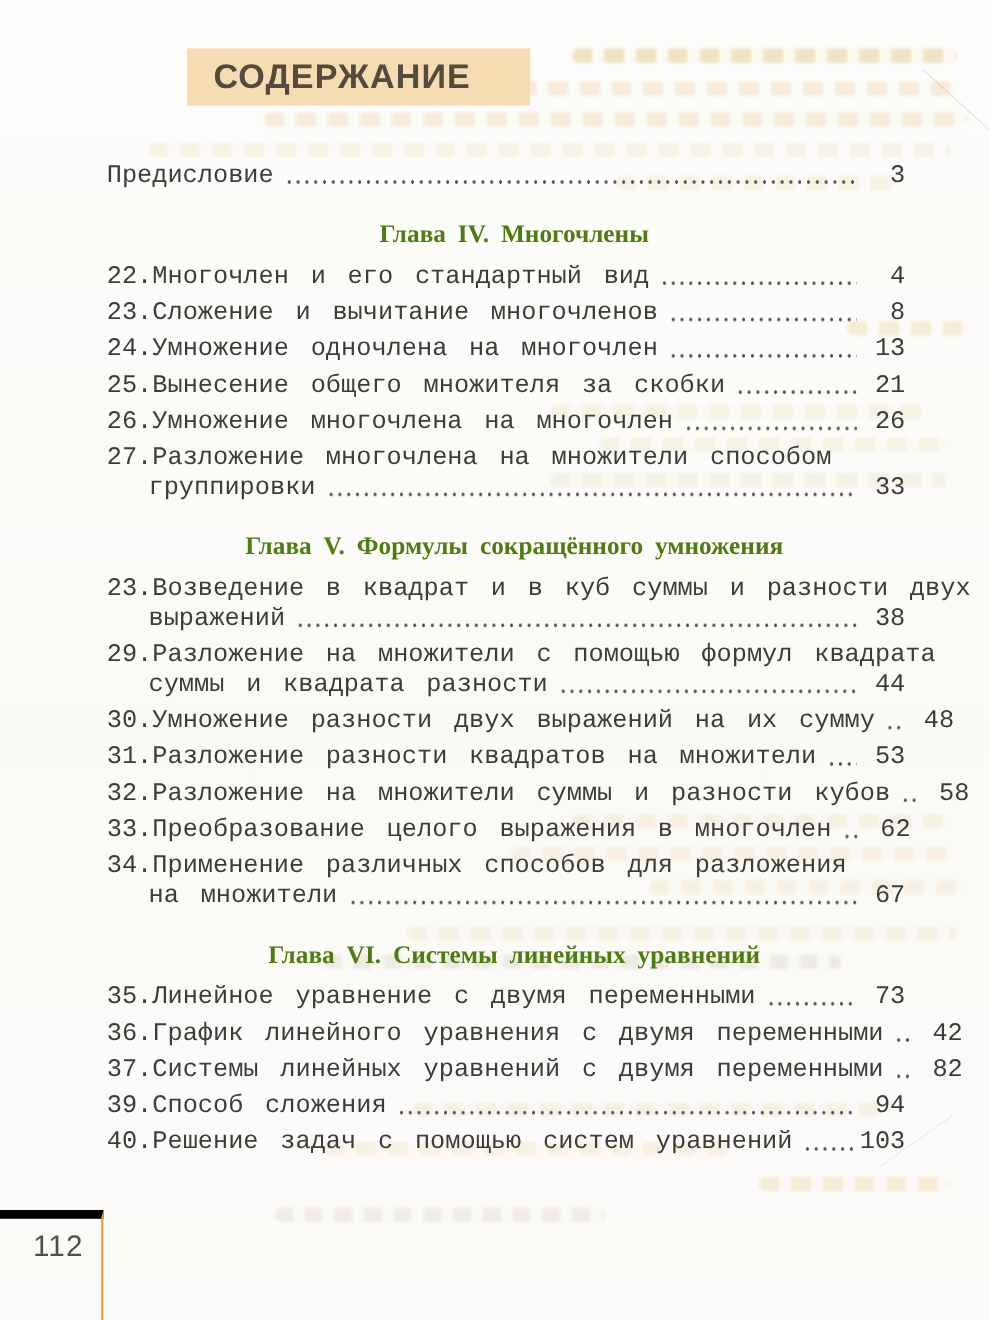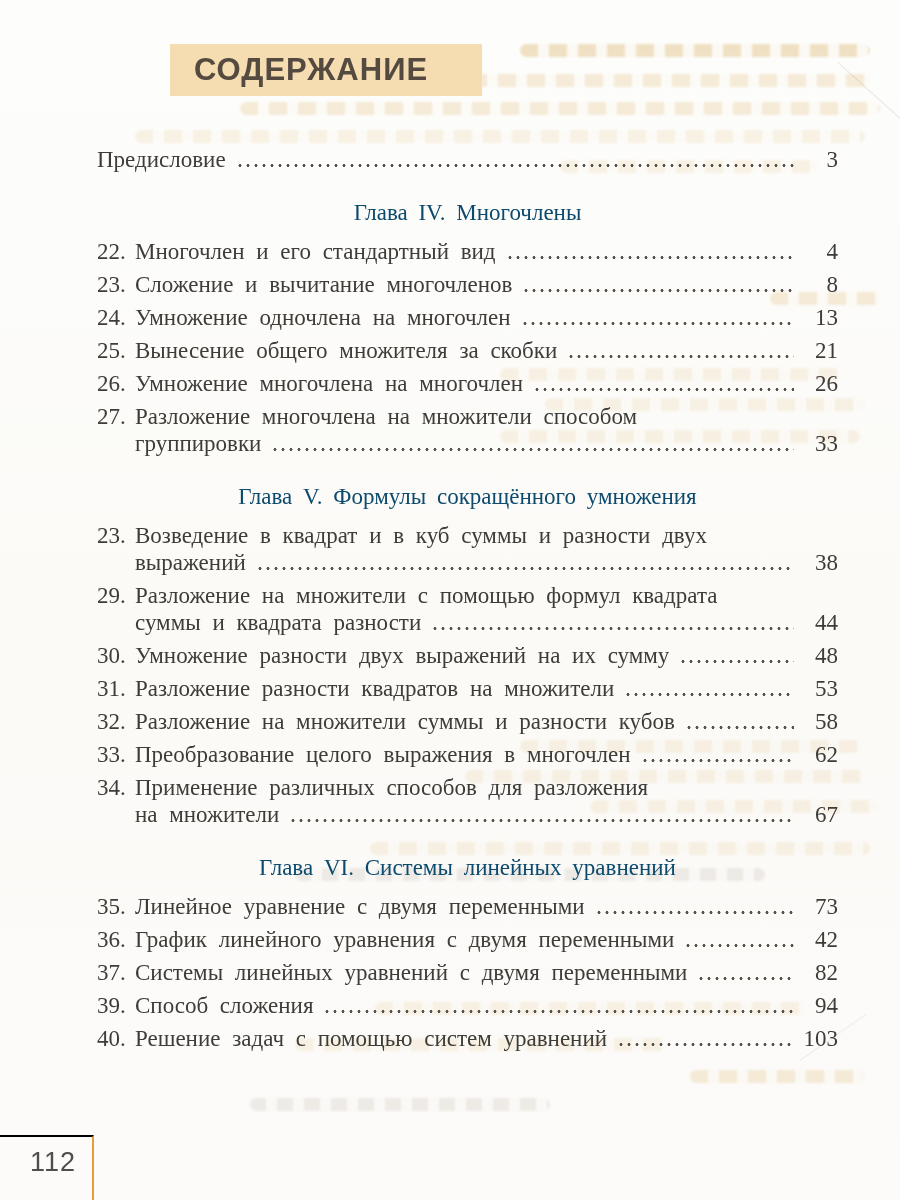--- a/index.html
+++ b/index.html
@@ -37,40 +37,40 @@
   }
   .title-text{
     display:block;line-height:52px;padding-left:24px;
     font-family:"Liberation Sans","DejaVu Sans",sans-serif;
     font-weight:bold;font-size:31px;letter-spacing:1px;color:#544a40;
   }
 
   
   .toc{position:absolute;left:97px;top:146px;width:741px;font-size:23px;line-height:27px;}
   .toc-heading{
-    text-align:center;font-weight:normal;color:#0c4a6e;
+    text-align:center;font-weight:bold;color:#4d7c0f;
     margin:26px 0 12px 0;word-spacing:0.22em;
   }
-  .toc-item{margin:0 0 6px 0;}
+  .toc-item{margin:0 15px 6px 0;font-family:Liberation Mono, monospace;}
   .toc-line{display:flex;align-items:baseline;}
   .toc-line.indent{padding-left:38px;}
   .num{flex:0 0 38px;}
   .txt{white-space:nowrap;word-spacing:0.26em;}
   .dots{
     flex:1 1 auto;min-width:18px;height:5px;align-self:flex-end;
     margin:0 4px 5px 10px;
     background-image:radial-gradient(circle,#57534d 1.3px,rgba(0,0,0,0) 1.7px);
     background-size:8px 5px;background-repeat:repeat-x;background-position:0 100%;
   }
   .pg{flex:0 0 auto;min-width:40px;text-align:right;}
 
   
   .footer-tab{
-    position:absolute;left:0;bottom:0;width:94px;height:65px;
-    border-top:2px solid #000000;border-right:2px solid #e79d3f;
+    position:absolute;left:0;bottom:0;width:94px;height:100px;
+    border-top:8px solid #000000;border-right:2px solid #e79d3f;
     box-sizing:border-box;
   }
   .footer-num{
     display:block;text-align:right;padding:10px 16px 0 0;
     font-family:"Liberation Sans","DejaVu Sans",sans-serif;
     font-size:27px;color:#4f4e4c;letter-spacing:1px;
   }
 </style>
 </head>
 <body>

